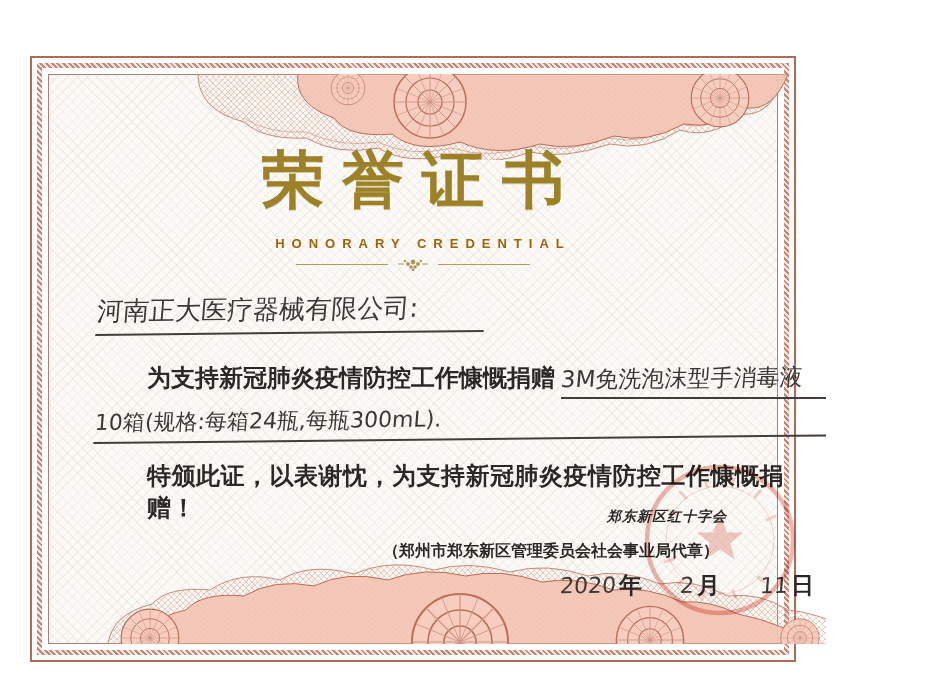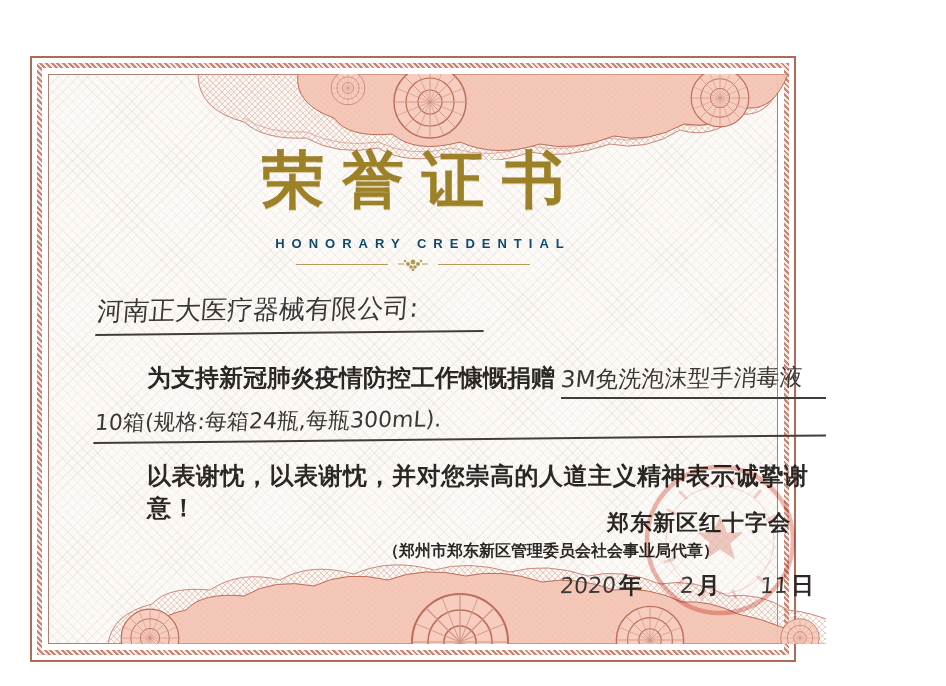--- a/index.html
+++ b/index.html
@@ -21,21 +21,21 @@
   .decor{position:absolute;left:0;width:848px;height:86px;pointer-events:none;}
   .decor-top{top:0;}
   .decor-bottom{bottom:0;}
 
   
   .title{position:absolute;left:0;right:0;top:146px;text-align:center;
          font-size:62px;font-weight:bold;color:#9c8128;
          letter-spacing:18px;padding-left:18px;line-height:1.1;
          text-shadow:0 1px 0 rgba(173,148,60,.45);}
   .subtitle{position:absolute;left:0;right:0;top:236px;text-align:center;
-            font-size:13px;font-weight:bold;color:#0c4a6e;letter-spacing:7px;padding-left:20px;
+            font-size:13px;font-weight:bold;color:#a16207;letter-spacing:7px;padding-left:20px;
             font-family:"Liberation Sans","DejaVu Sans",sans-serif;}
   .divider{position:absolute;left:0;right:0;top:257px;display:flex;align-items:center;justify-content:center;gap:8px;}
   .divider .line{width:92px;height:0;border-top:1px solid #b39c5e;}
 
   
   .printed{color:#2b2724;font-weight:bold;margin-top:8px;}
   .hand{font-family:"DejaVu Sans","Liberation Sans",sans-serif;color:#3b3734;
         display:inline-block;transform:skewX(-5deg) rotate(-0.6deg);}
   .uline{border-bottom:2px solid #423d39;}
 
@@ -44,21 +44,21 @@
 
   .donation-row{position:absolute;left:147px;top:362px;font-size:24px;white-space:nowrap;}
   .donation-row .item-wrap{display:inline-block;width:352px;margin-left:6px;padding-bottom:3px;text-align:left;}
   .donation-row .hand{font-size:23px;}
 
   .detail-row{position:absolute;left:95px;top:404px;font-size:22px;}
   .detail-row .uline{width:780px;padding-bottom:4px;}
 
   .thanks-row{position:absolute;left:147px;top:452px;font-size:24px;letter-spacing:0.5px;}
 
-  .issuer-row{position:absolute;left:607px;top:500px;font-size:22px;letter-spacing:1px;}
+  .issuer-row{position:absolute;left:607px;top:500px;font-size:14px;letter-spacing:1px;font-style:italic;}
   .note-row{position:absolute;left:383px;top:533px;font-size:16px;}
 
   .date-row{position:absolute;left:560px;top:570px;font-size:23px;white-space:nowrap;}
   .date-row .num{font-size:22px;margin-right:3px;}
   .date-row .gap-m{margin-left:38px;}
   .date-row .gap-d{margin-left:40px;}
 
   
   .seal{position:absolute;left:640px;top:460px;width:160px;height:160px;
         mix-blend-mode:multiply;opacity:.55;filter:blur(.4px);pointer-events:none;}
@@ -142,21 +142,21 @@
   </div>
 
   <div class="donation-row">
     <span class="printed">为支持新冠肺炎疫情防控工作慷慨捐赠</span><span class="item-wrap uline"><span class="hand">3M免洗泡沫型手消毒液</span></span>
   </div>
 
   <div class="detail-row">
     <span class="hand uline">10箱(规格:每箱24瓶,每瓶300mL).</span>
   </div>
 
-  <div class="thanks-row printed">以表谢忱，以表谢忱，并对您崇高的人道主义精神表示诚挚谢意！</div>
+  <div class="thanks-row printed">特颁此证，以表谢忱，为支持新冠肺炎疫情防控工作慷慨捐赠！</div>
 
   <div class="issuer-row printed">郑东新区红十字会</div>
   <div class="note-row printed">（郑州市郑东新区管理委员会社会事业局代章）</div>
 
   <div class="date-row">
     <span class="hand num">2020</span><span class="printed">年</span><span class="hand num gap-m">2</span><span class="printed">月</span><span class="hand num gap-d">11</span><span class="printed">日</span>
   </div>
 
   <svg class="seal" viewBox="-80 -80 160 160">
     <circle r="73" fill="none" stroke="#d2503e" stroke-width="4.5" opacity="0.75"></circle>

